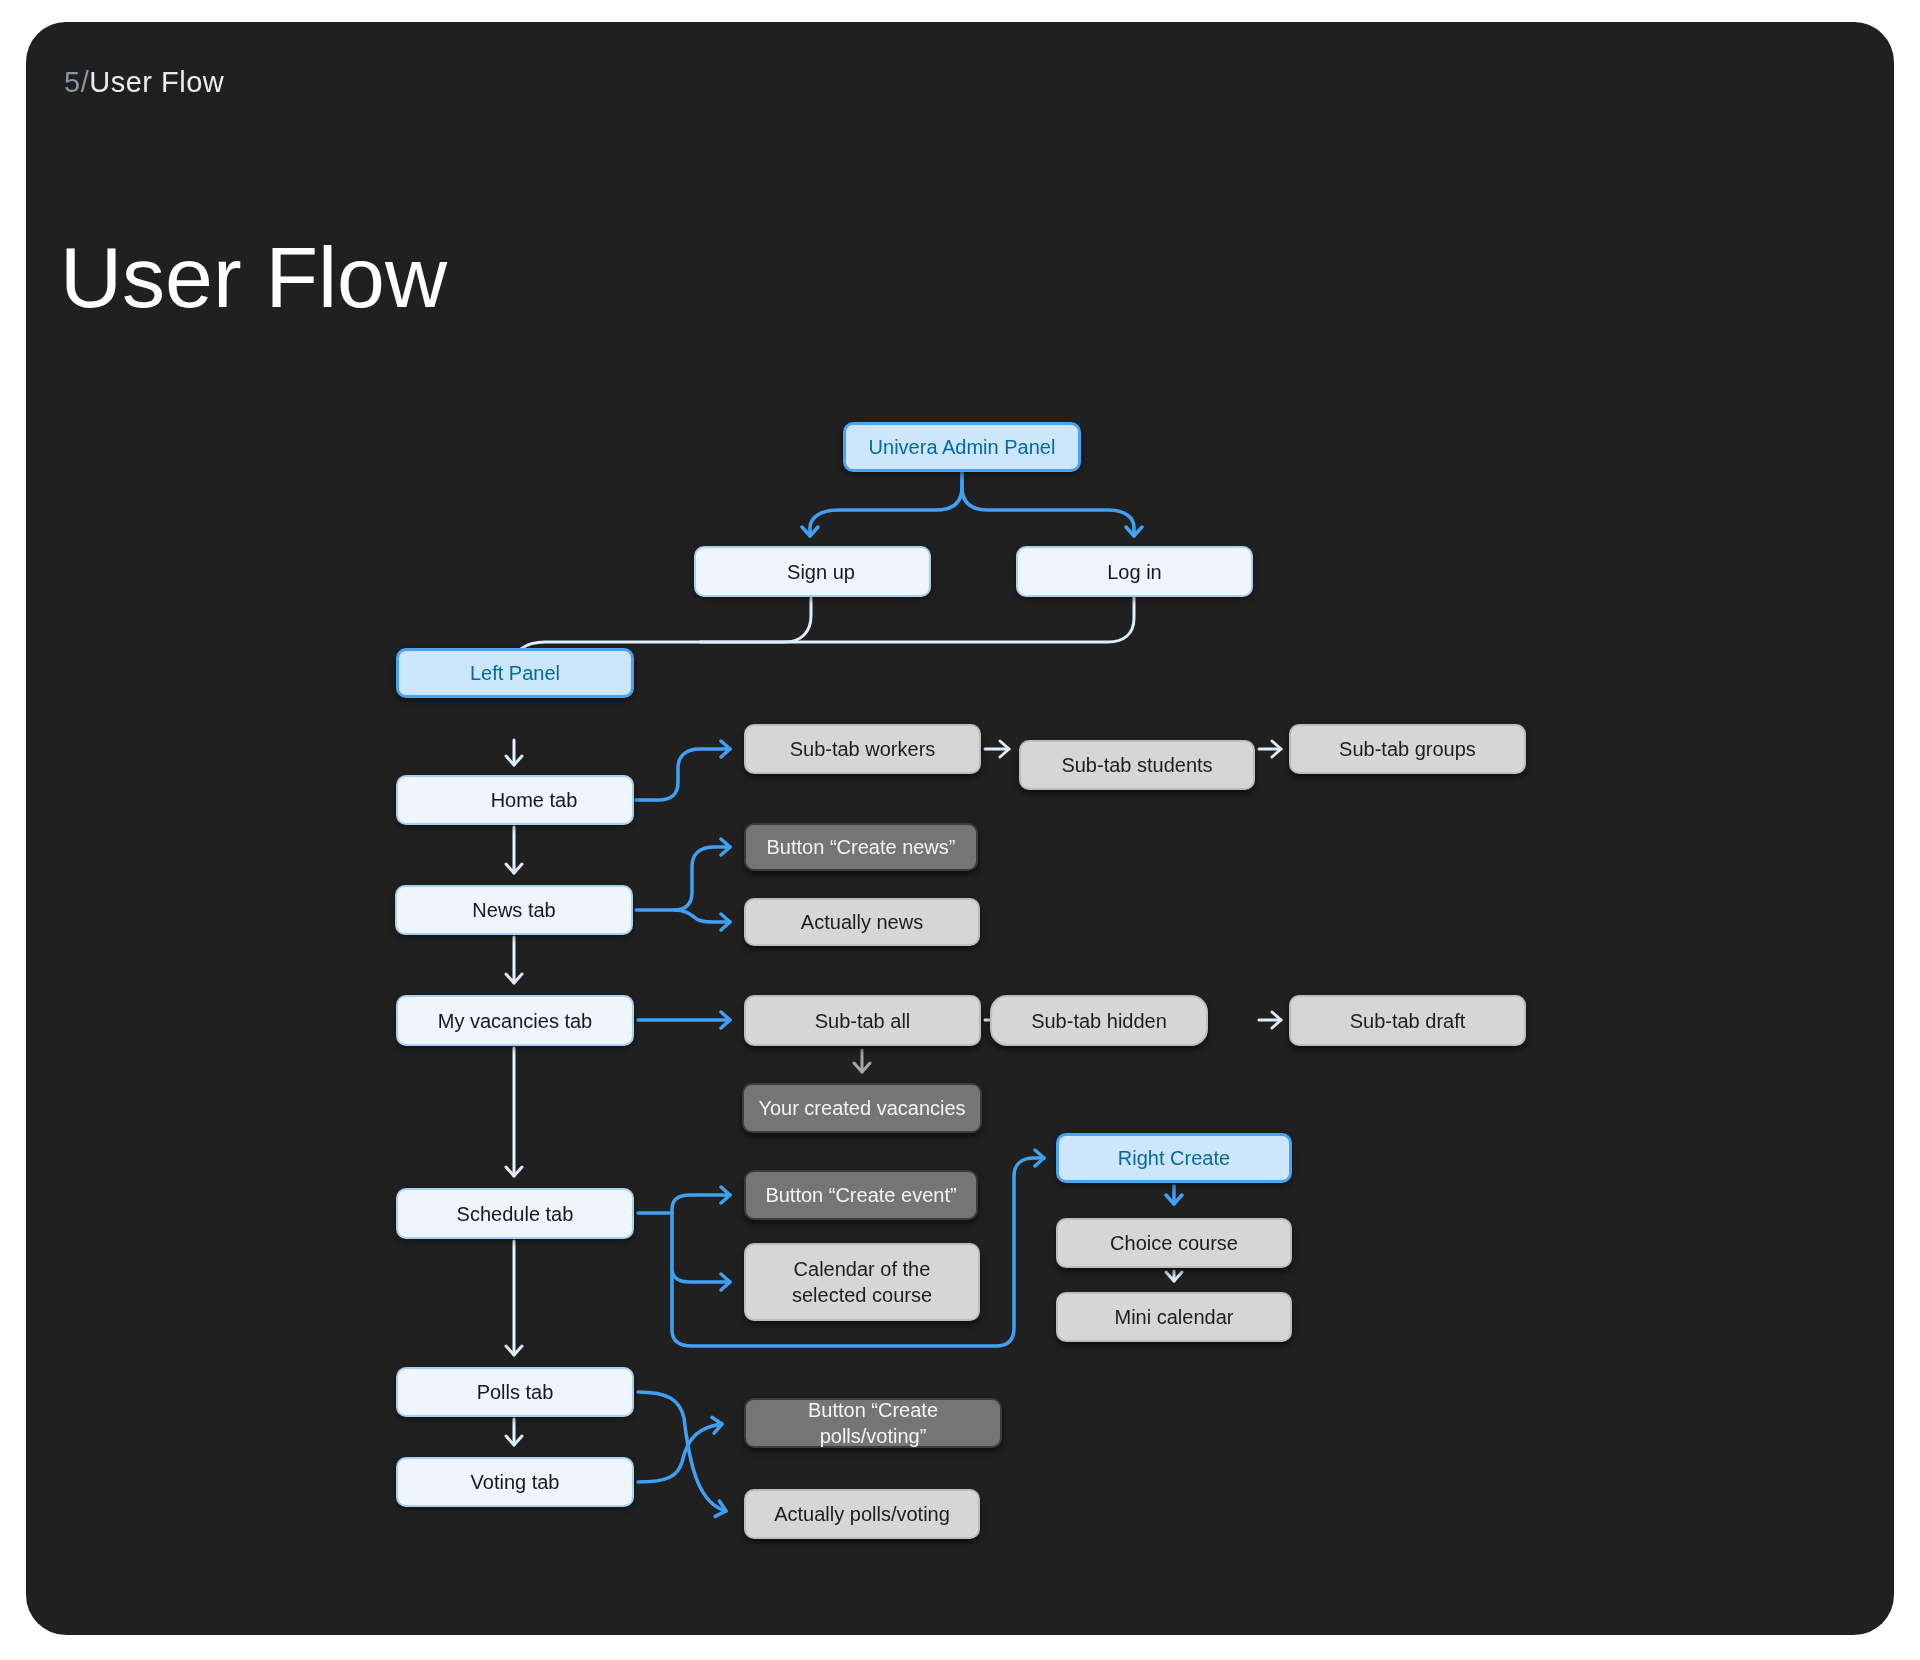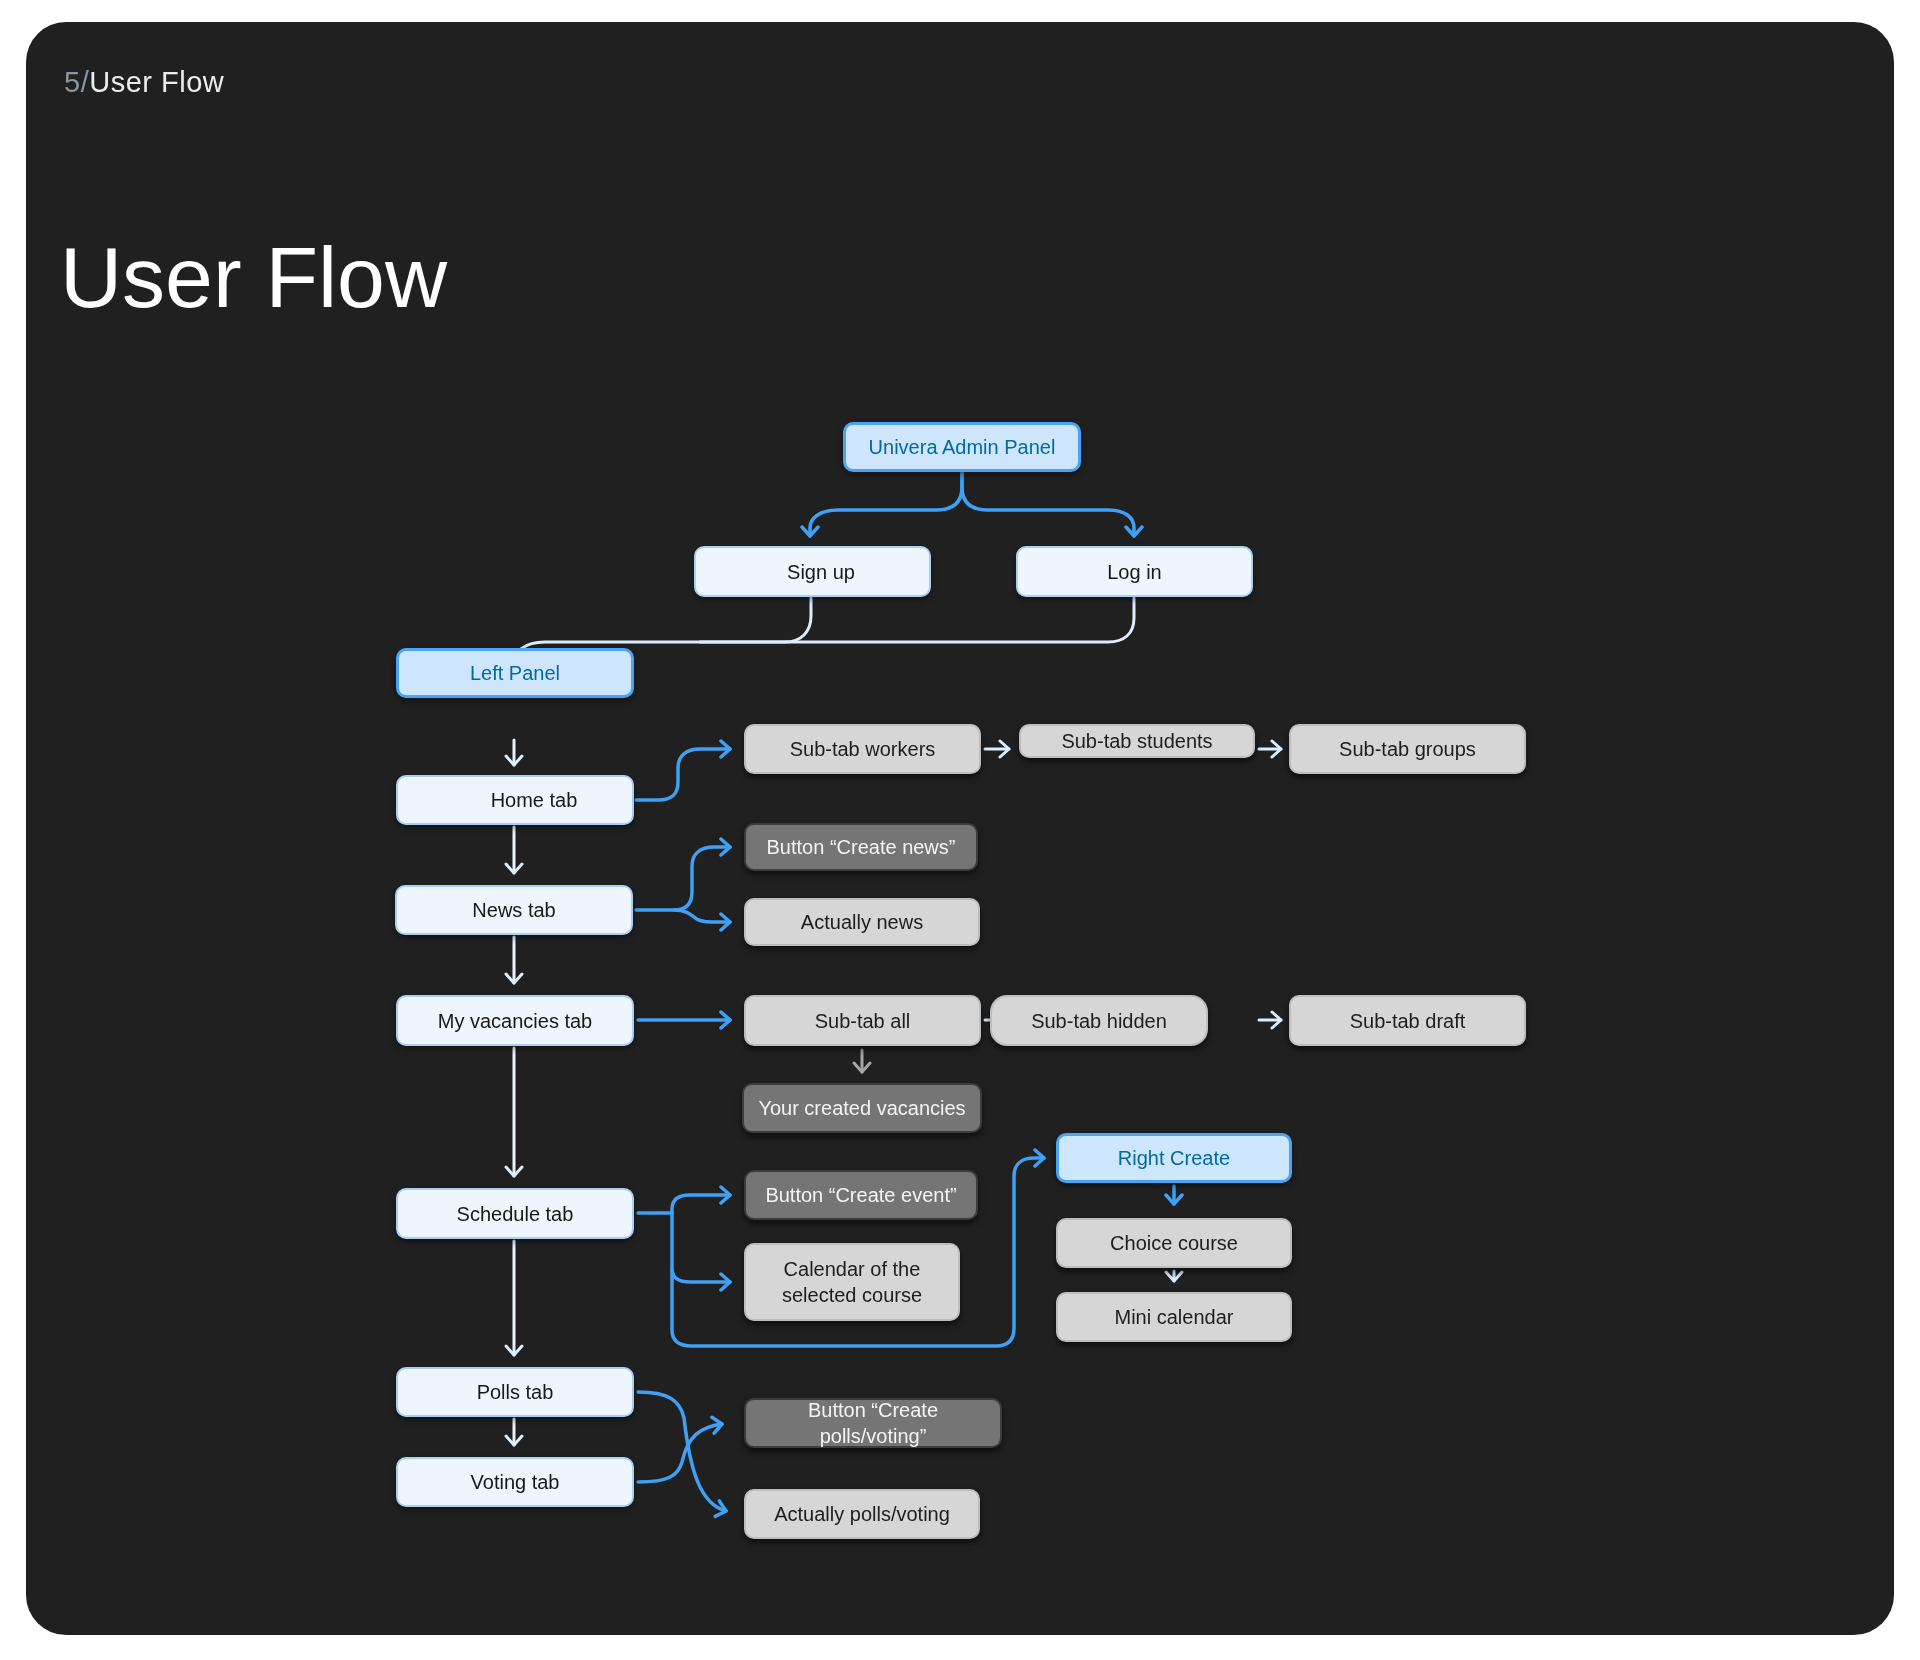--- a/index.html
+++ b/index.html
@@ -116,36 +116,36 @@
       <path d="M638,1482 C668,1482 678,1476 682,1462 C688,1436 700,1427 722,1424" marker-end="url(#mb)"></path>
     </g>
   </svg>
 
   <div id="flow-layer">
       <div class="node primary" style="left: 843px; top: 422px; width: 238px; height: 50px;">Univera Admin Panel</div>
       <div class="node tab" style="left: 694px; top: 546px; width: 237px; height: 51px; padding-left: 27px;">Sign up</div>
       <div class="node tab" style="left: 1016px; top: 546px; width: 237px; height: 51px;">Log in</div>
       <div class="node primary" style="left: 396px; top: 648px; width: 238px; height: 50px;">Left Panel</div>
       <div class="node sub" style="left: 744px; top: 724px; width: 237px; height: 50px;">Sub-tab workers</div>
-      <div class="node sub" style="left: 1019px; top: 724px; width: 236px; height: 34px; text-align: center;">Sub-tab students</div>
+      <div class="node sub" style="left: 1019px; top: 740px; width: 236px; height: 50px; text-align: center;">Sub-tab students</div>
       <div class="node sub" style="left: 1289px; top: 724px; width: 237px; height: 50px;">Sub-tab groups</div>
       <div class="node tab" style="left: 396px; top: 775px; width: 238px; height: 50px; padding-left: 48px;">Home tab</div>
       <div class="node action" style="left: 744px; top: 823px; width: 234px; height: 48px;">Button “Create news”</div>
       <div class="node tab" style="left: 395px; top: 885px; width: 238px; height: 50px;">News tab</div>
       <div class="node sub" style="left: 744px; top: 898px; width: 236px; height: 48px;">Actually news</div>
       <div class="node tab" style="left: 396px; top: 995px; width: 238px; height: 51px;">My vacancies tab</div>
       <div class="node sub" style="left: 744px; top: 995px; width: 237px; height: 51px;">Sub-tab all</div>
       <div class="node sub" style="left: 990px; top: 995px; width: 218px; height: 51px; border-radius: 17px;">Sub-tab hidden</div>
       <div class="node sub" style="left: 1289px; top: 995px; width: 237px; height: 51px;">Sub-tab draft</div>
       <div class="node action" style="left: 742px; top: 1083px; width: 240px; height: 50px;">Your created vacancies</div>
       <div class="node primary" style="left: 1056px; top: 1133px; width: 236px; height: 50px;">Right Create</div>
       <div class="node action" style="left: 744px; top: 1170px; width: 234px; height: 50px;">Button “Create event”</div>
       <div class="node tab" style="left: 396px; top: 1188px; width: 238px; height: 51px;">Schedule tab</div>
       <div class="node sub" style="left: 1056px; top: 1218px; width: 236px; height: 50px;">Choice course</div>
-      <div class="node sub" style="left: 744px; top: 1243px; width: 216px; height: 78px;">Calendar of the selected course</div>
+      <div class="node sub" style="left: 744px; top: 1243px; width: 236px; height: 78px;">Calendar of the selected course</div>
       <div class="node sub" style="left: 1056px; top: 1292px; width: 236px; height: 50px;">Mini calendar</div>
       <div class="node tab" style="left: 396px; top: 1367px; width: 238px; height: 50px;">Polls tab</div>
       <div class="node action" style="left: 744px; top: 1398px; width: 258px; height: 50px;">Button “Create polls/voting”</div>
       <div class="node tab" style="left: 396px; top: 1457px; width: 238px; height: 50px;">Voting tab</div>
       <div class="node sub" style="left: 744px; top: 1489px; width: 236px; height: 50px;">Actually polls/voting</div>
     </div>
 
 </div>
 
 </body></html>

